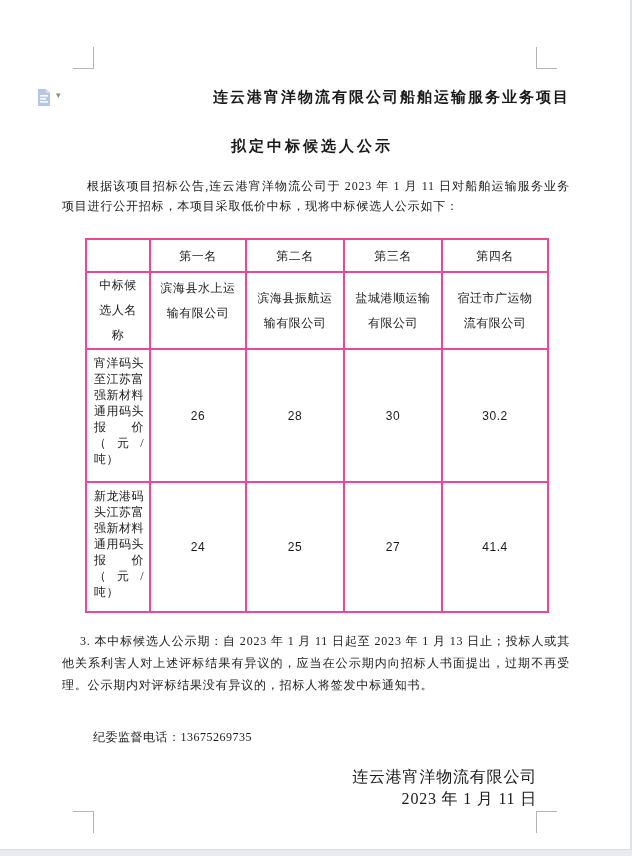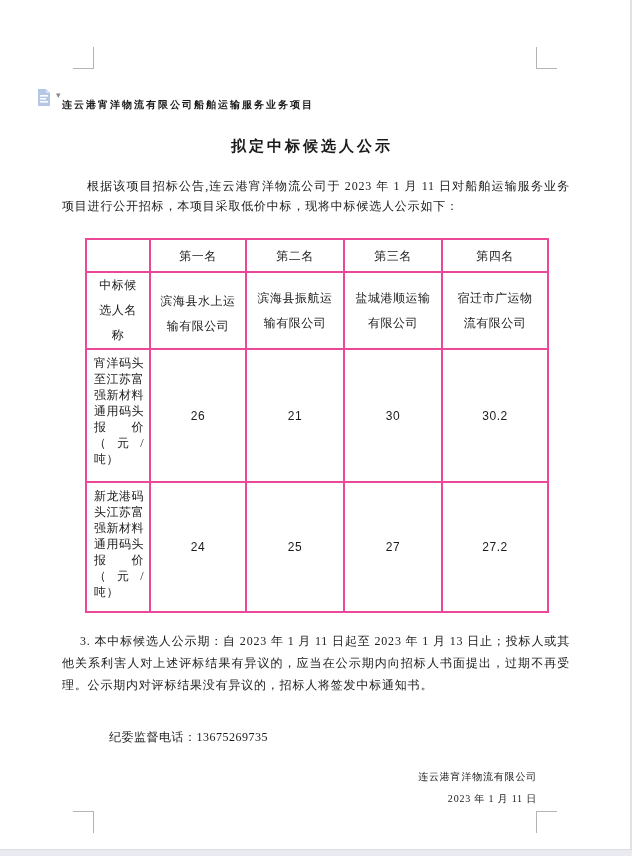--- a/index.html
+++ b/index.html
@@ -22,56 +22,56 @@
   .crop.tr{left:536px;top:47px;border-left:1px solid #b4b4b4;border-bottom:1px solid #b4b4b4;}
   .crop.bl{left:73px;top:811px;border-right:1px solid #b4b4b4;border-top:1px solid #b4b4b4;}
   .crop.br{left:536px;top:811px;border-left:1px solid #b4b4b4;border-top:1px solid #b4b4b4;}
 
   
   .doc-widget{position:absolute;left:36px;top:88px;display:flex;align-items:flex-start;cursor:pointer;}
   .doc-widget svg{display:block;}
   .drop-arrow{position:absolute;left:56px;top:90px;font-size:9px;color:#8a8a8a;
     font-family:"DejaVu Sans",sans-serif;line-height:10px;cursor:pointer;}
 
-  .title{position:absolute;left:62px;top:98px;width:508px;text-align:left;
-    font-size:10px;font-weight:bold;letter-spacing:2px;}
+  .title{position:absolute;left:62px;top:88px;width:508px;text-align:right;
+    font-size:15px;font-weight:bold;letter-spacing:2px;}
   .subtitle{position:absolute;left:58px;top:137px;width:508px;text-align:center;
     font-size:15px;font-weight:bold;letter-spacing:3px;}
 
   .para1{position:absolute;left:62px;top:177px;width:508px;
     font-size:12px;line-height:19.5px;letter-spacing:0.8px;
     text-align:justify;text-indent:25px;}
   .item1{position:absolute;left:83px;top:217px;width:487px;
     font-size:12px;letter-spacing:0.8px;}
 
   table.bid{position:absolute;left:85px;top:238px;width:462px;
     border-collapse:collapse;table-layout:fixed;}
   table.bid td{border:2px solid #ec4899;font-size:12px;letter-spacing:0.5px;
     overflow:hidden;}
   td.hdr{text-align:center;vertical-align:middle;height:29px;line-height:16px;}
   td.namehdr{text-align:center;vertical-align:middle;line-height:25px;padding:0 11px;}
   td.cand{text-align:center;vertical-align:middle;line-height:25px;padding:0 9px;}
-  td.cand.first{vertical-align:top;padding-top:16px;}
+  td.cand.first{vertical-align:top;padding-top:3px;}
   td.plabel{vertical-align:top;text-align:justify;line-height:16px;
     padding:5px 5px 0 7px;font-size:11.5px;letter-spacing:1.5px;word-break:break-all;margin-top:36px;}
   td.pval{text-align:center;vertical-align:middle;
     font-family:"Liberation Sans","DejaVu Sans",sans-serif;font-size:12.5px;}
 
   .item2{position:absolute;left:62px;top:610px;width:508px;
     font-size:12px;letter-spacing:0.8px;padding-left:27px;box-sizing:border-box;}
   .item3{position:absolute;left:62px;top:630px;width:508px;
     font-size:12px;line-height:22px;letter-spacing:0.8px;
     text-align:justify;text-indent:18px;}
 
   .phone{position:absolute;left:93px;width:430px;font-size:12px;letter-spacing:0.5px;}
-  .phone.p1{top:729px;margin-left:16px;}
+  .phone.p1{top:729px;}
   .phone.p2{top:751px;}
 
   .signoff{position:absolute;left:62px;top:766px;width:475px;
-    text-align:right;font-size:10px;line-height:22px;letter-spacing:0.8px;}
+    text-align:right;font-size:16px;line-height:22px;letter-spacing:0.8px;}
 </style>
 </head>
 <body>
 
 <div class="page">
 
   <div class="crop tl"></div>
   <div class="crop tr"></div>
   <div class="crop bl"></div>
   <div class="crop br"></div>
@@ -111,30 +111,30 @@
     <tr style="height:76px">
       <td class="namehdr">中标候选人名称</td>
       <td class="cand first">滨海县水上运输有限公司</td>
       <td class="cand">滨海县振航运输有限公司</td>
       <td class="cand">盐城港顺运输有限公司</td>
       <td class="cand">宿迁市广运物流有限公司</td>
     </tr>
     <tr style="height:133px">
       <td class="plabel">宵洋码头至江苏富强新材料通用码头报价（元/吨）</td>
       <td class="pval">26</td>
-      <td class="pval">21</td>
+      <td class="pval">28</td>
       <td class="pval">30</td>
       <td class="pval">30.2</td>
     </tr>
     <tr style="height:130px">
       <td class="plabel">新龙港码头江苏富强新材料通用码头报价（元/吨）</td>
       <td class="pval">24</td>
       <td class="pval">25</td>
       <td class="pval">27</td>
-      <td class="pval">27.2</td>
+      <td class="pval">41.4</td>
     </tr>
   </tbody>
     </table>
 
   <div class="item3">3. 本中标候选人公示期：自 2023 年 1 月 11 日起至 2023 年 1 月 13 日止；投标人或其他关系利害人对上述评标结果有异议的，应当在公示期内向招标人书面提出，过期不再受理。公示期内对评标结果没有异议的，招标人将签发中标通知书。</div>
 
   <div class="phone p1">纪委监督电话：13675269735</div>
 
   <div class="signoff">
     <div>连云港宵洋物流有限公司</div>

